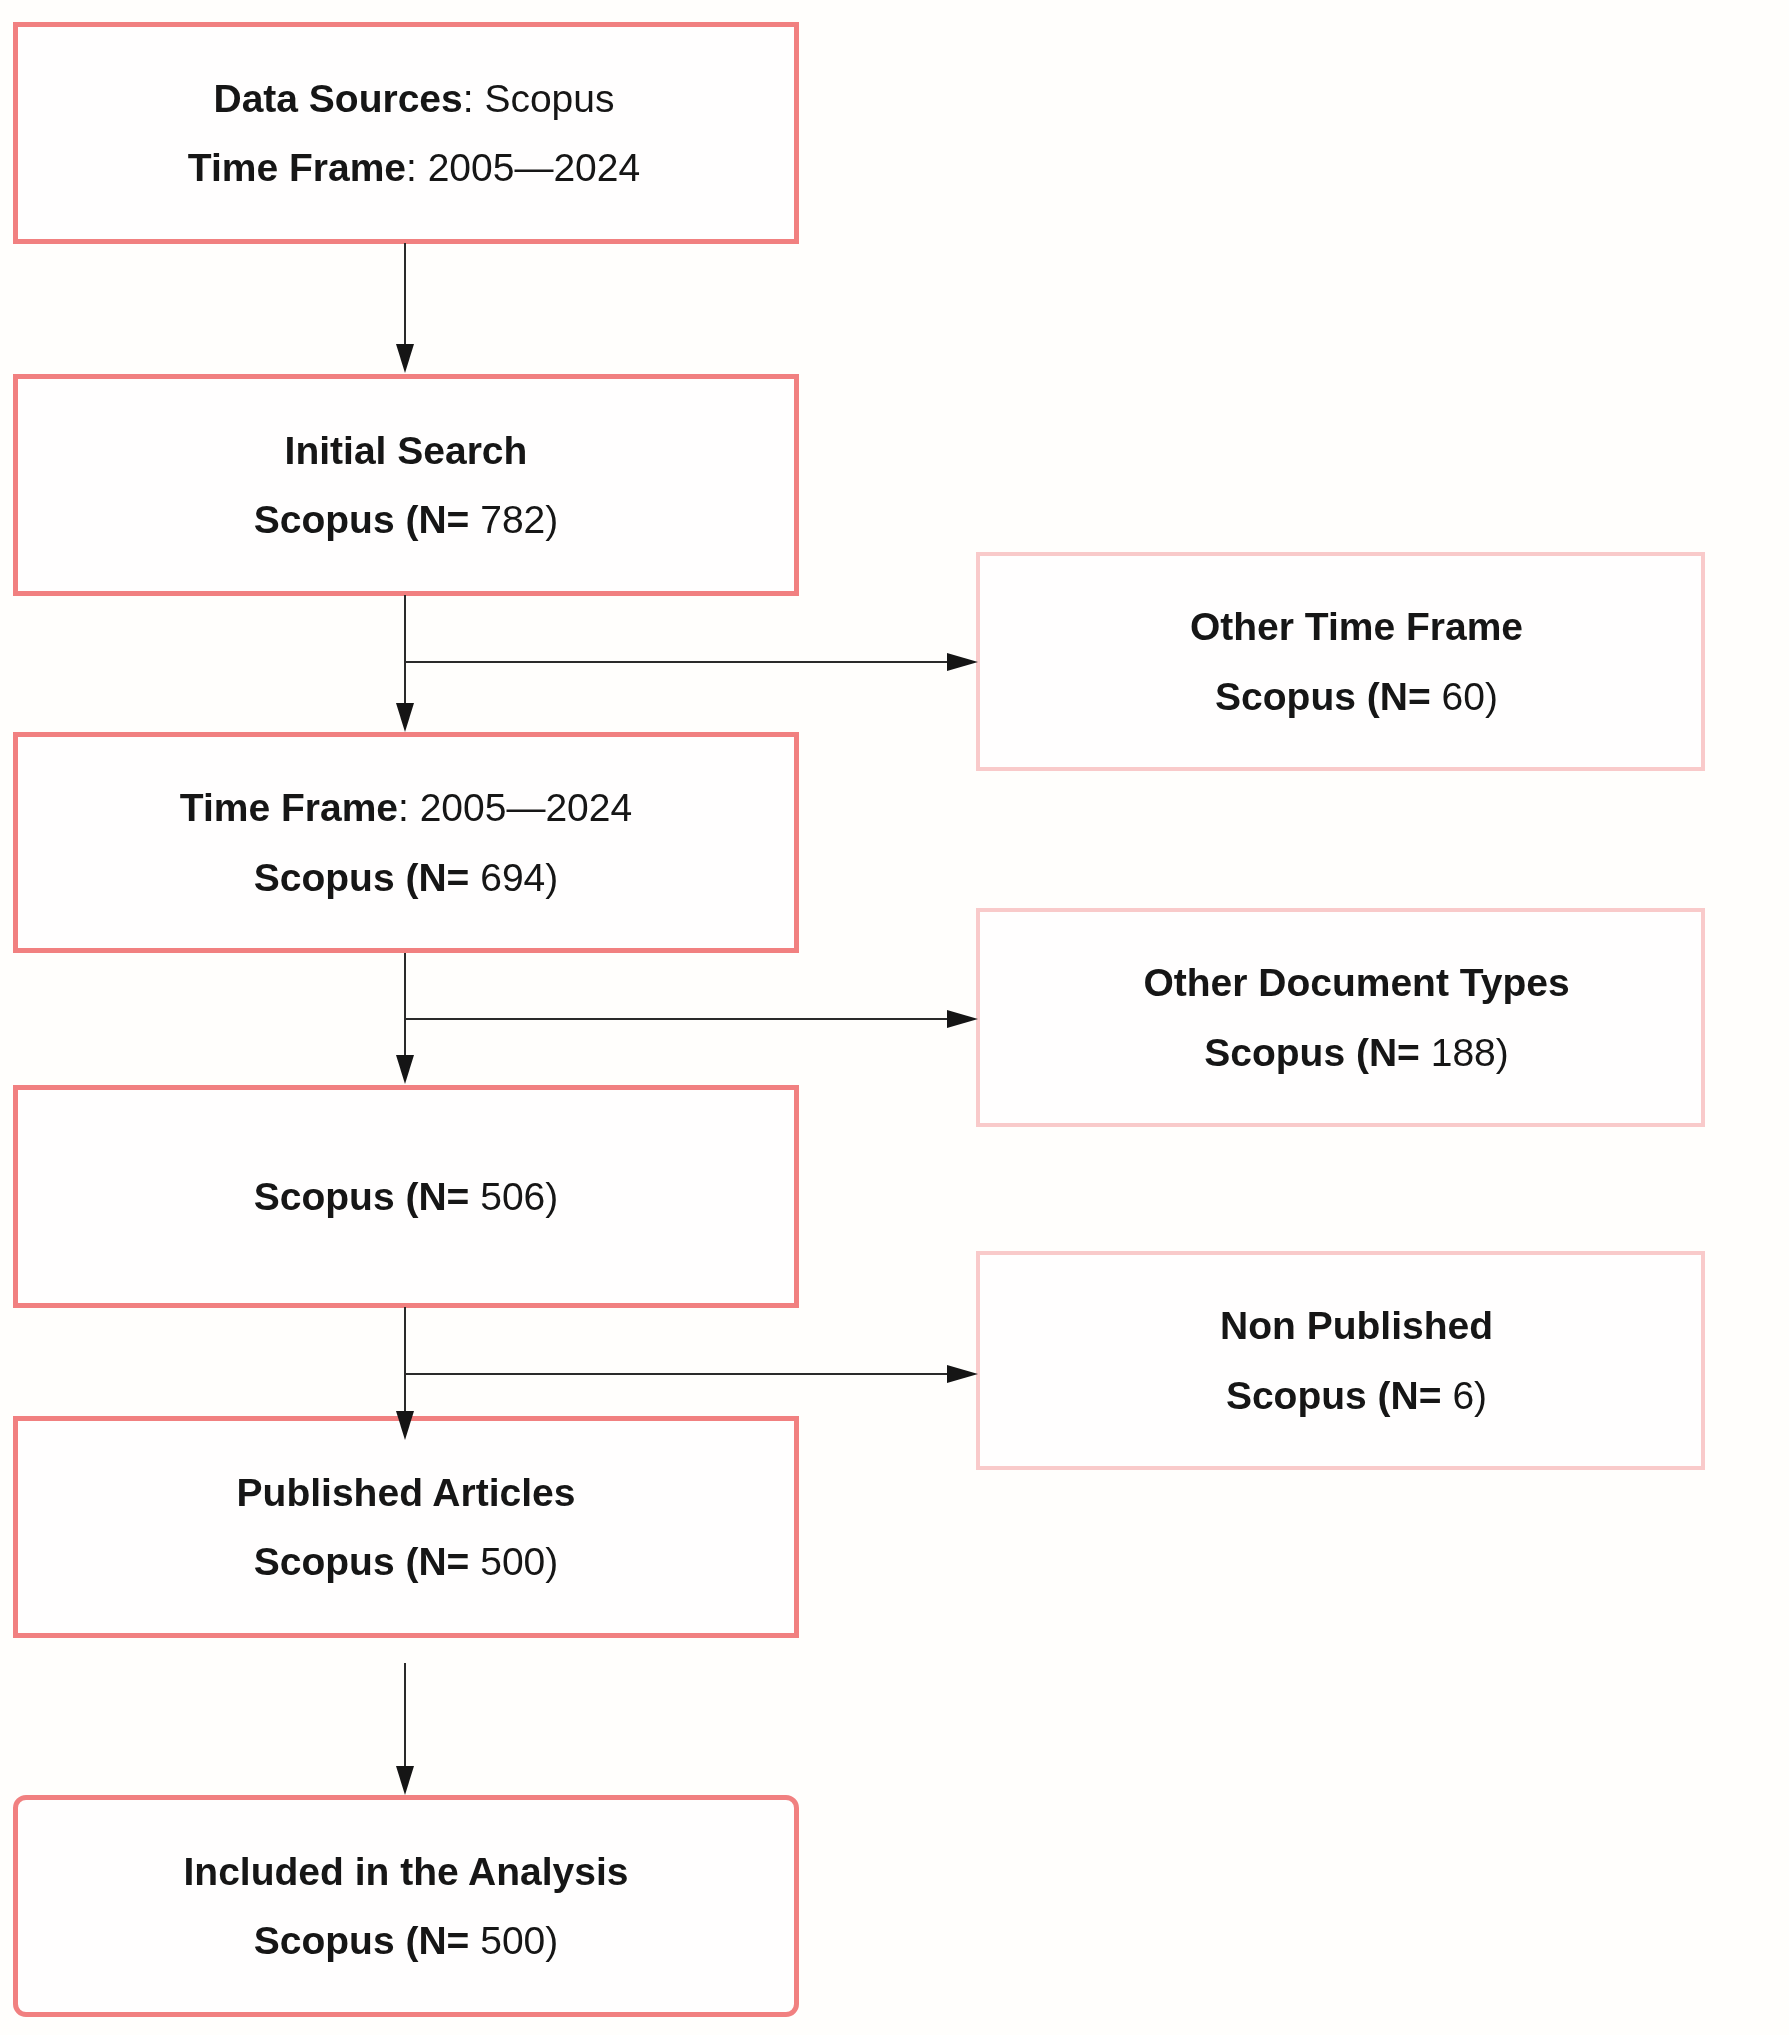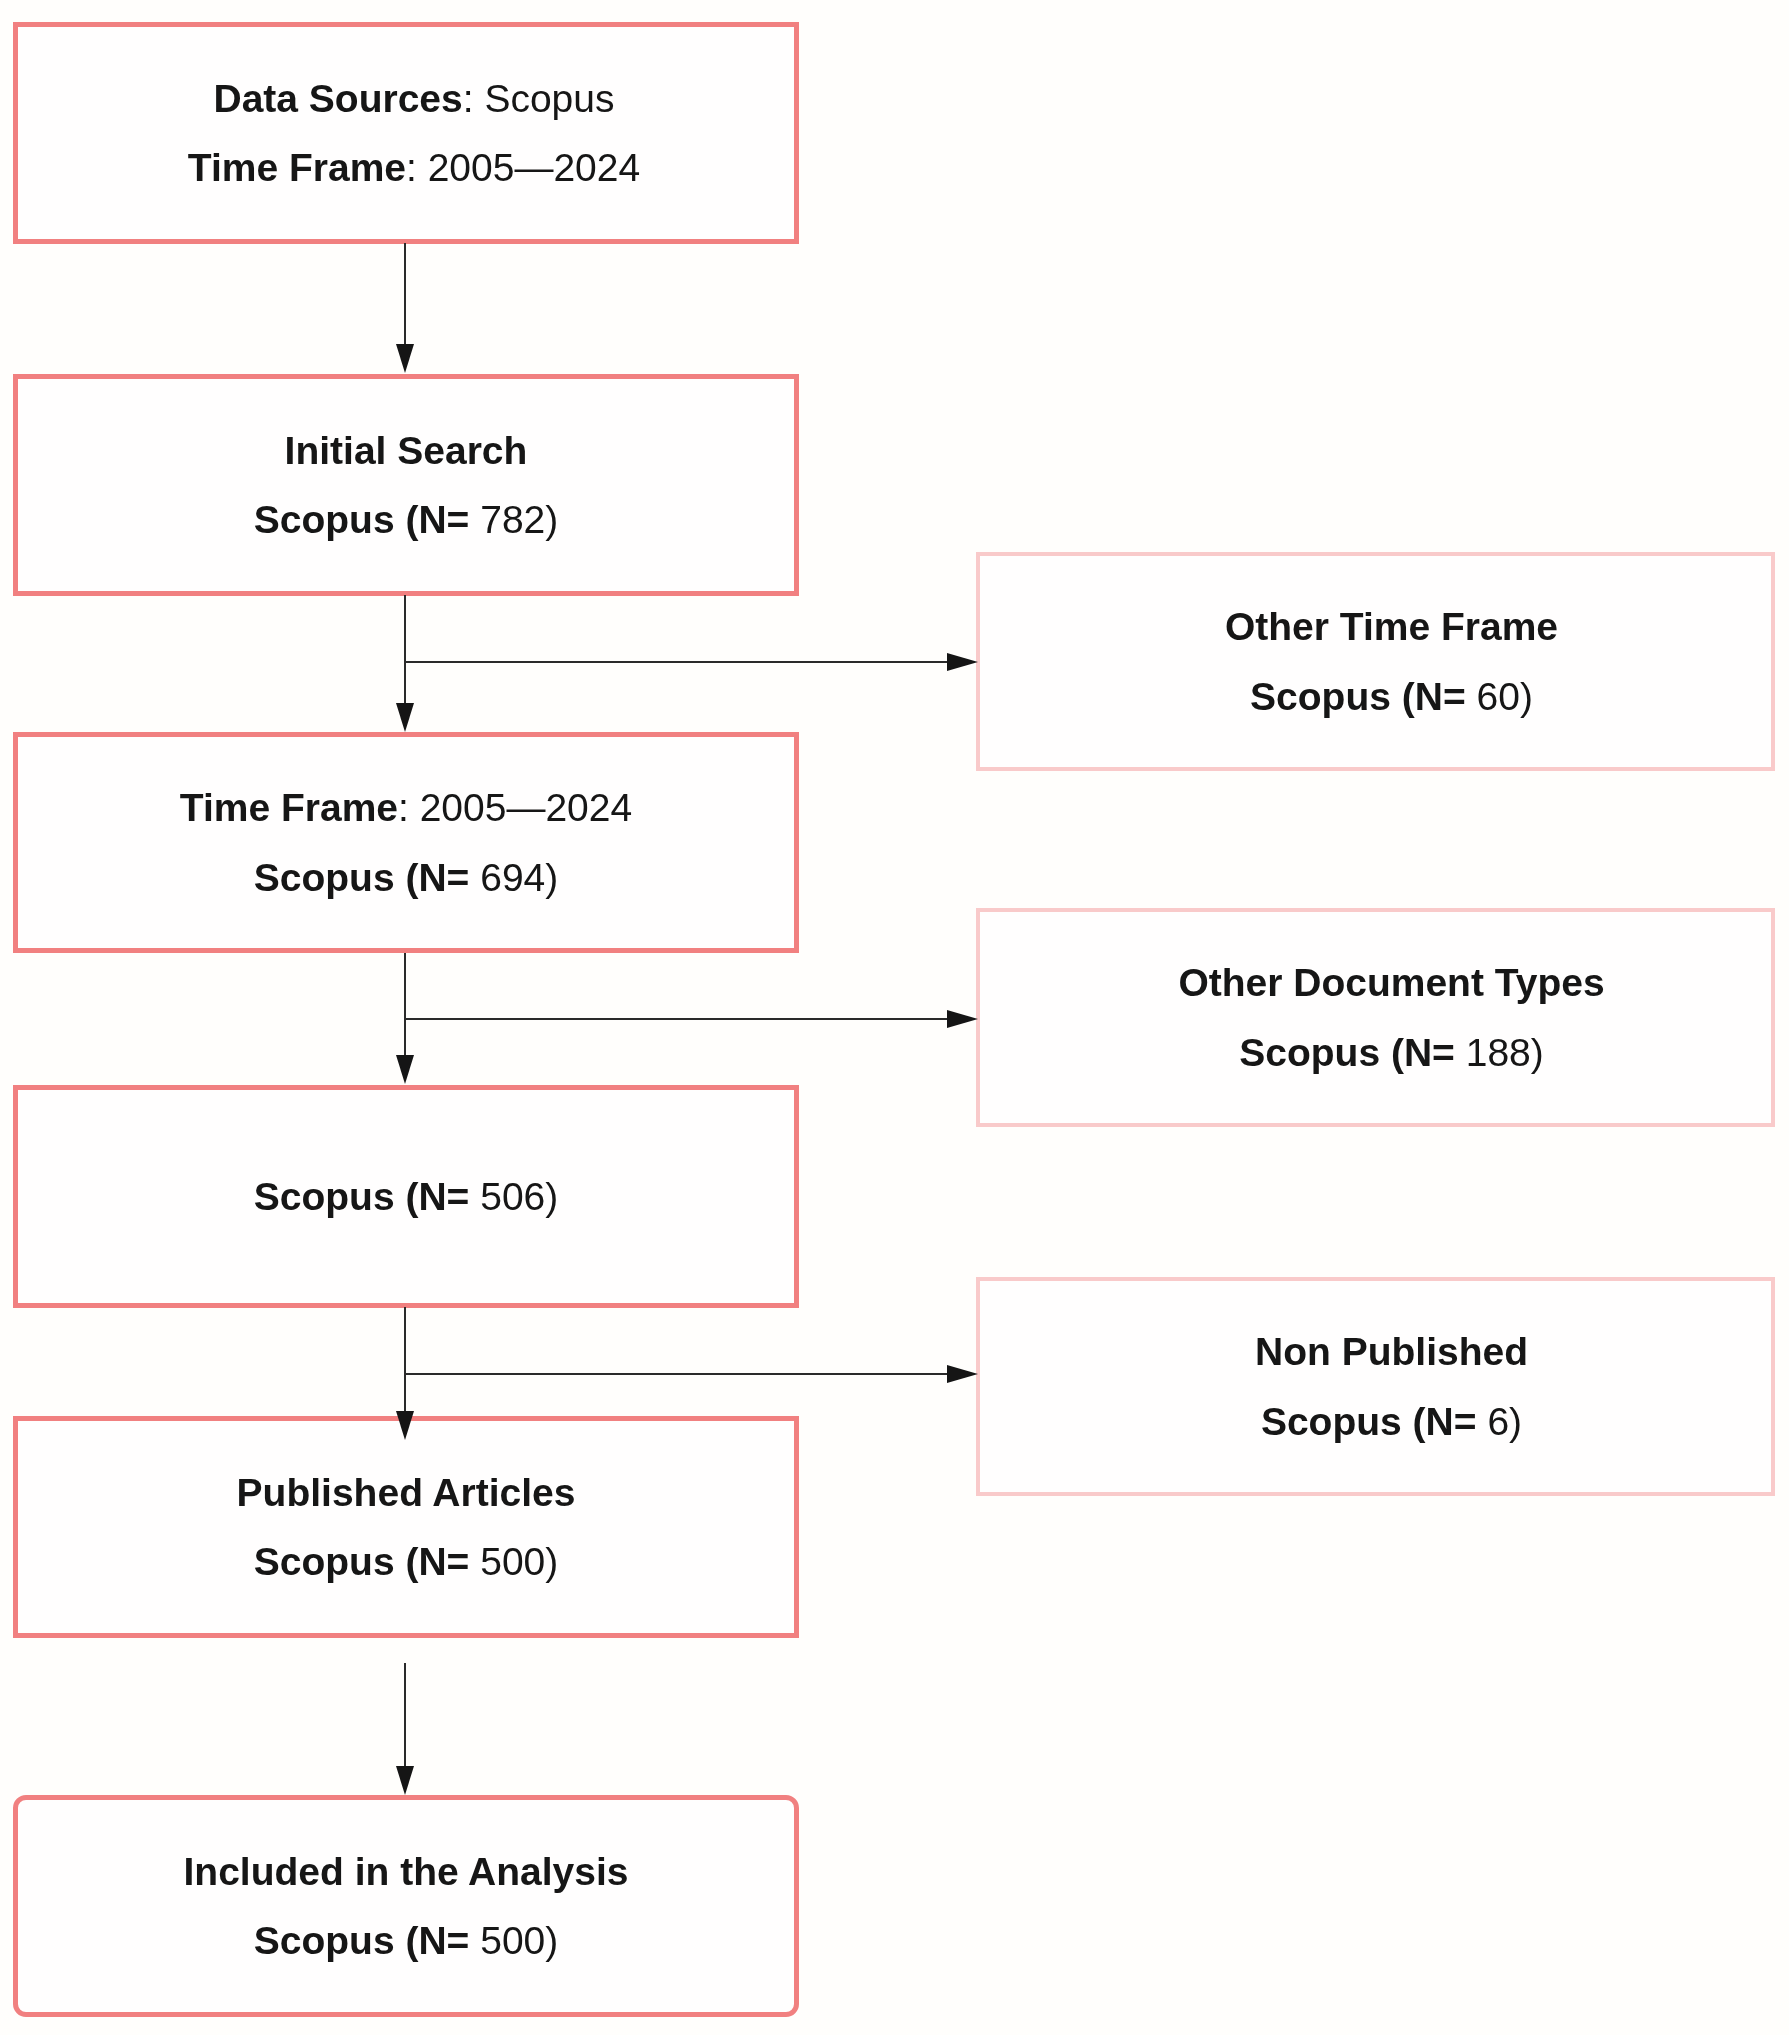--- a/index.html
+++ b/index.html
@@ -36,21 +36,21 @@
     color:var(--ink);
   }
   .fbox.leftcol{
     border:5.2px solid var(--left-border);
     left:13px;
     width:786px;
   }
   .fbox.rightcol{
     border:4.5px solid var(--right-border);
     left:976px;
-    width:799px;
+    width:729px;
     padding-left:32px;
   }
   .line{white-space:pre;}
   .b{font-weight:700;}
   .r{font-weight:400;}
 
   
   .varrow{position:absolute;left:395px;width:20.6px;}
   .varrow .shaft{
     position:absolute;left:9px;top:0;bottom:28px;width:1.9px;background:var(--arrow);
@@ -110,21 +110,21 @@
   <div class="fbox rightcol" style="top:552px;height:219px;">
     <div class="line"><span class="b">Other Time Frame</span><span class="r"></span></div>
     <div class="line"><span class="b">Scopus (N=</span><span class="r"> 60)</span></div>
   </div>
 
   <div class="fbox rightcol" style="top:908px;height:219px;">
     <div class="line"><span class="b">Other Document Types</span><span class="r"></span></div>
     <div class="line"><span class="b">Scopus (N=</span><span class="r"> 188)</span></div>
   </div>
 
-  <div class="fbox rightcol" style="top:1277px;height:219px;">
+  <div class="fbox rightcol" style="top:1251px;height:219px;">
     <div class="line"><span class="b">Non Published</span><span class="r"></span></div>
     <div class="line"><span class="b">Scopus (N=</span><span class="r"> 6)</span></div>
   </div>
 
   <div class="varrow" style="top:243px;height:130px;">
     <div class="shaft"></div>
     <div class="head"></div>
   </div>
   <div class="varrow" style="top:595px;height:137px;">
     <div class="shaft"></div>

